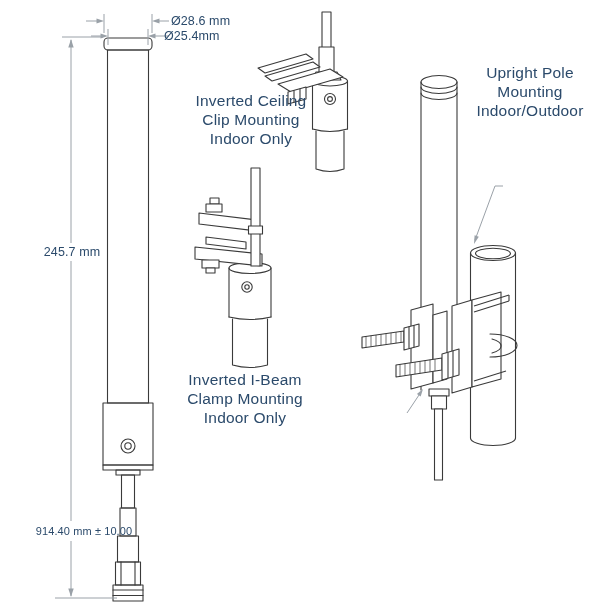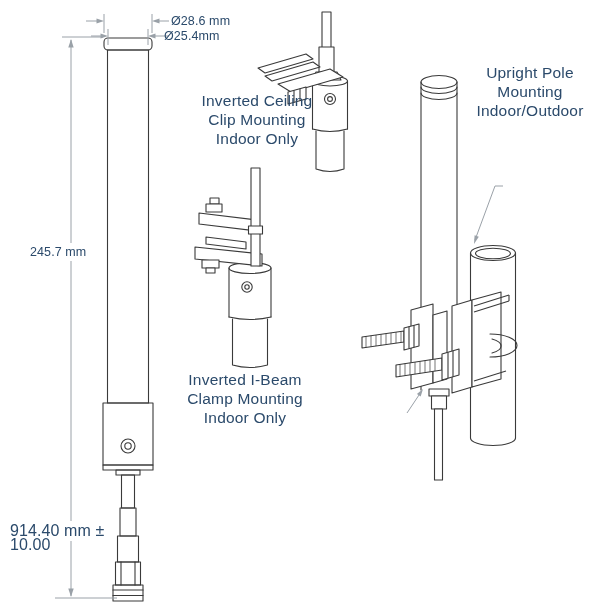--- a/index.html
+++ b/index.html
@@ -5,21 +5,21 @@
   *{margin:0;padding:0;box-sizing:border-box}
   html,body{background:#fff}
   body{width:600px;height:604px;position:relative;overflow:hidden;
        font-family:"Liberation Sans",sans-serif;}
   .stage{position:absolute;left:0;top:0;width:588px;height:604px;background:var(--c-bg,#fff)}
   .stage svg{position:absolute;left:0;top:0}
   .lbl{position:absolute;white-space:pre-line;color:var(--c-text,#2b4a6b)}
   .mount-lbl{font-size:15.5px;line-height:19px;text-align:center;letter-spacing:.2px}
   .note-lbl{font-size:12px;line-height:14.5px;letter-spacing:.1px}
   .dim-lbl{font-size:12.5px;line-height:14px;letter-spacing:.1px}
-  .ctr{text-align:left}
+  .ctr{text-align:center}
   svg .ink{stroke:var(--c-line,#3a3a3a);fill:none;stroke-width:1.1;stroke-linejoin:round;stroke-linecap:round}
   svg .inkf{stroke:var(--c-line,#3a3a3a);fill:#fff;stroke-width:1.1;stroke-linejoin:round}
   svg .thread{stroke:var(--c-line,#3a3a3a);fill:none;stroke-width:.7}
   svg .dim{stroke:var(--c-dim,#9aa1a8);fill:none;stroke-width:1}
   svg .dimf{fill:var(--c-dim,#9aa1a8);stroke:none}
 </style>
 </head>
 <body>
 
 <div class="stage">
@@ -177,23 +177,23 @@
       <polygon class="dimf" points="423,389 420.7,396.5 416.9,393.9"></polygon>
     </g>
   </svg>
 
   <div class="lbl dim-lbl" style="left:171px;top:14px">Ø28.6 mm</div>
 
   <div class="lbl dim-lbl" style="left:164px;top:29px">Ø25.4mm</div>
 
   <div class="lbl dim-lbl ctr" style="left:30px;top:245px;width:84px">245.7 mm</div>
 
-  <div class="lbl dim-lbl ctr" style="left:10px;top:524px;width:116px;font-size:16px">914.40 mm ± 10.00</div>
-
-  <div class="lbl mount-lbl" style="left:180px;top:91px;width:154px">Inverted Ceiling
+  <div class="lbl dim-lbl ctr" style="left:26px;top:524px;width:116px;font-size:11px">914.40 mm ± 10.00</div>
+
+  <div class="lbl mount-lbl" style="left:174px;top:91px;width:154px">Inverted Ceiling
 Clip Mounting
 Indoor Only</div>
 
   <div class="lbl mount-lbl" style="left:168px;top:370px;width:154px">Inverted I-Beam
 Clamp Mounting
 Indoor Only</div>
 
   <div class="lbl mount-lbl" style="left:451px;top:63px;width:158px">Upright Pole
 Mounting
 Indoor/Outdoor</div>

